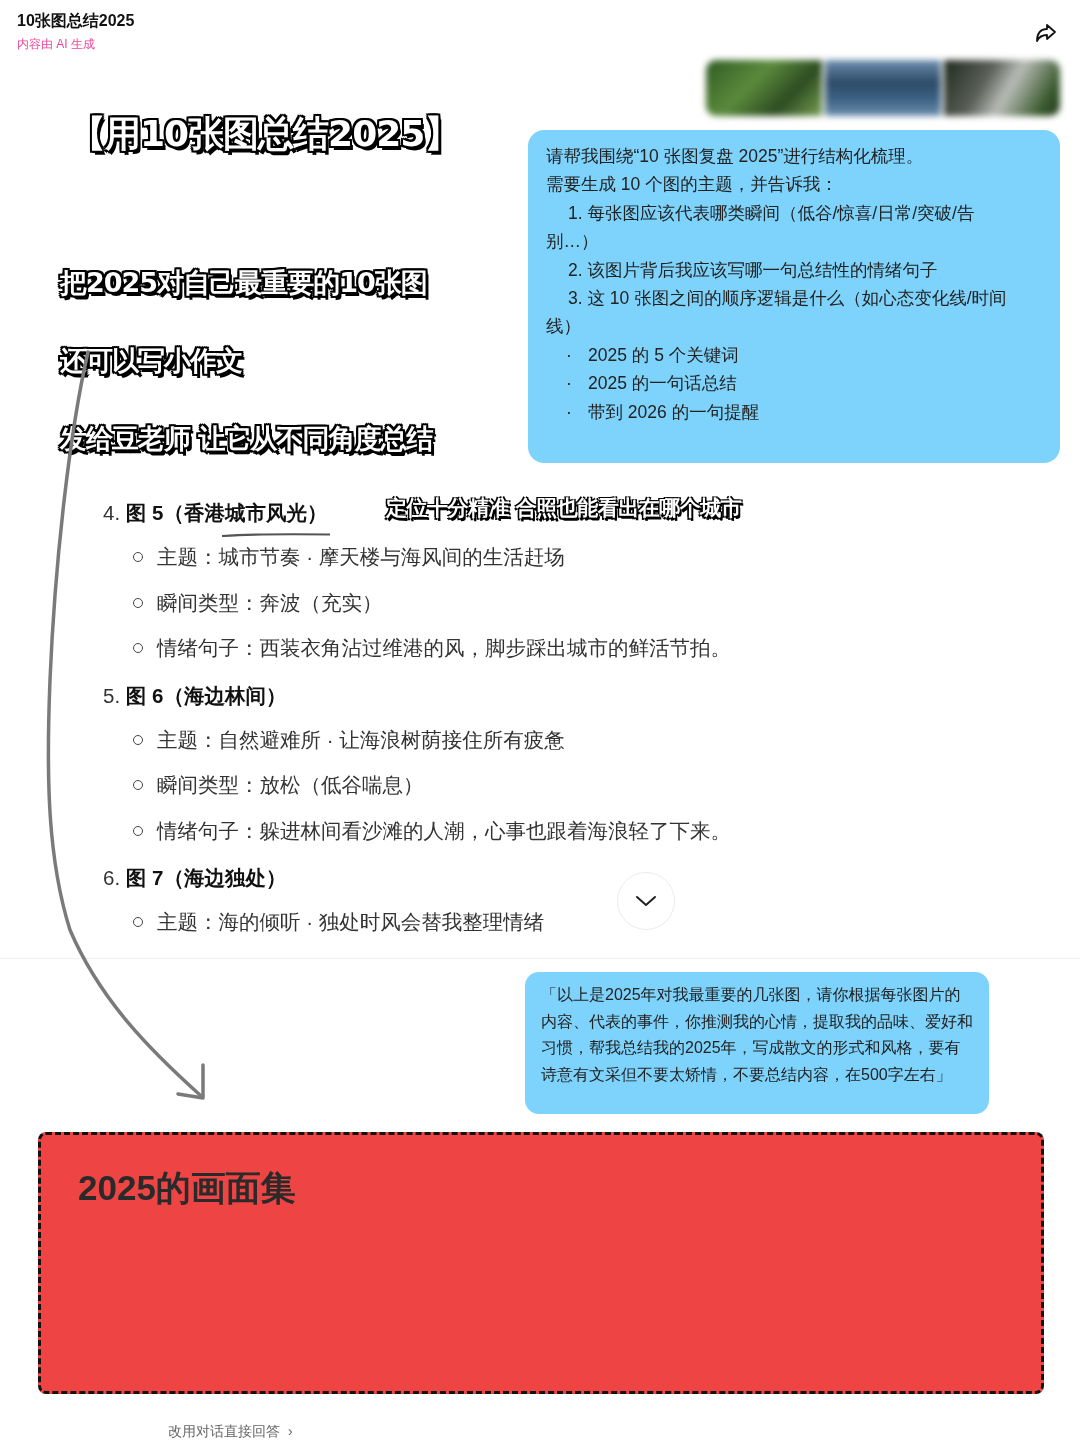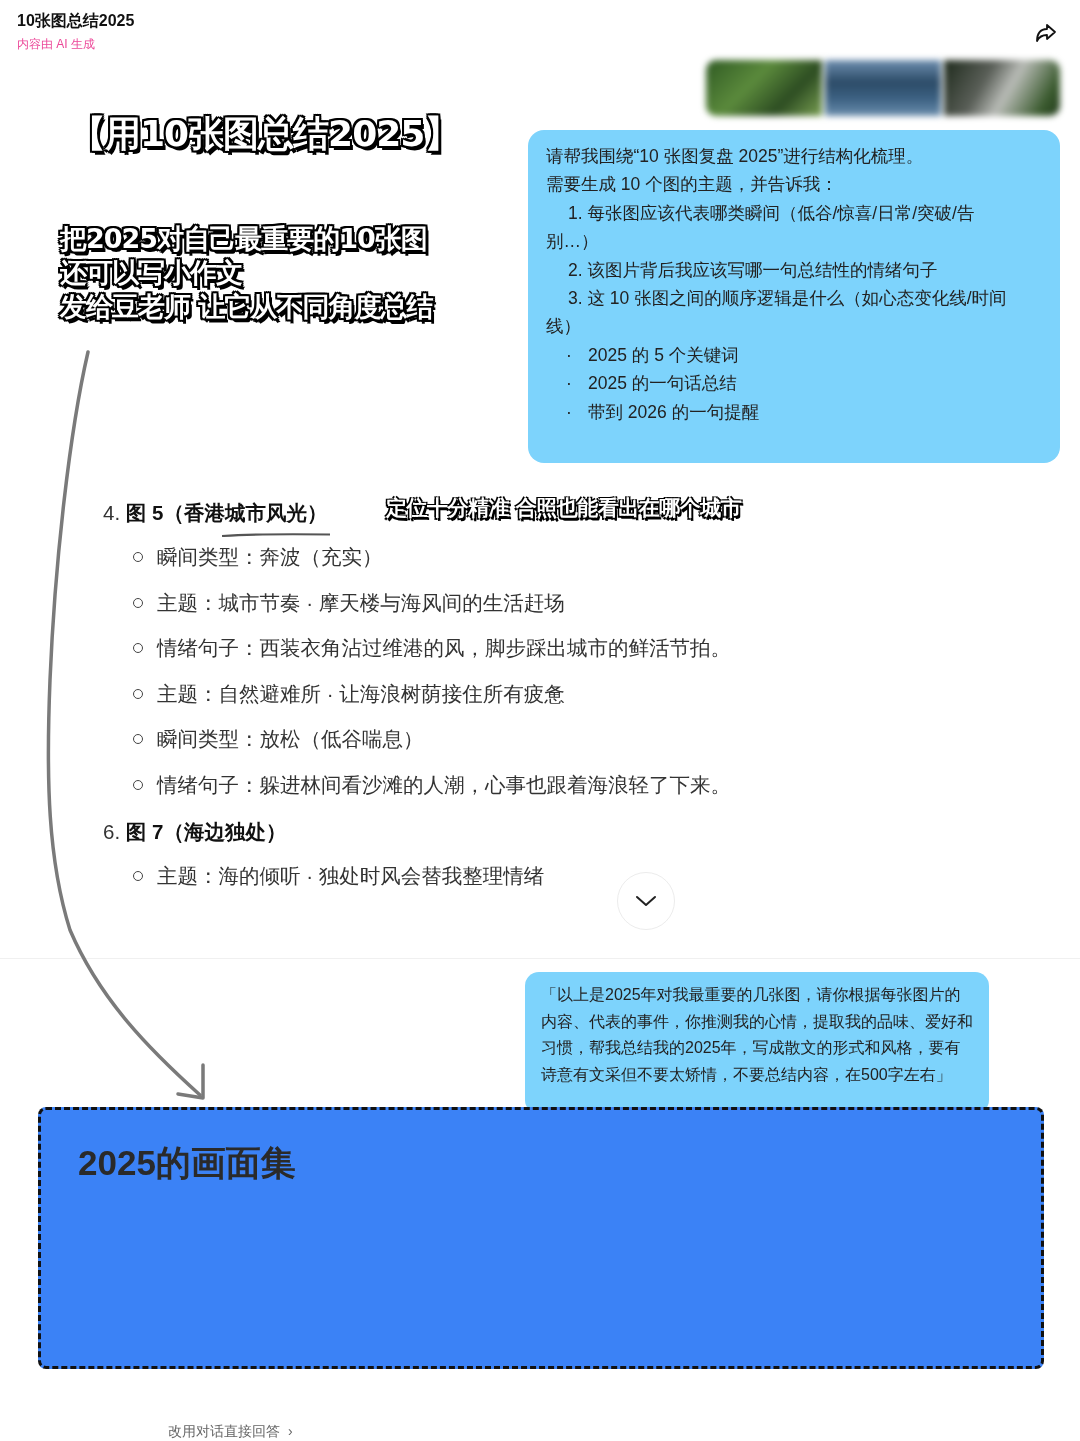--- a/index.html
+++ b/index.html
@@ -26,21 +26,21 @@
   .overlay-text {
     font-family: "DejaVu Sans", sans-serif; font-weight: bold; 
     color: #ffffff; letter-spacing: -1px;
     text-shadow:
       -2px -2px 0 #000, 2px -2px 0 #000, -2px 2px 0 #000, 2px 2px 0 #000,
       0 -2px 0 #000, 0 2px 0 #000, -2px 0 0 #000, 2px 0 0 #000,
       3px 4px 0 #000;
   }
   .overlay-title { left: 70px; top: 110px; font-size: 36px; }
   .overlay-desc { left: 60px; top: 222px; font-size: 27px; line-height: 34px; }
-  .overlay-desc div { white-space: nowrap; }
+  .overlay-desc div { white-space: nowrap; margin-top: 44px; }
   .overlay-note { left: 386px; top: 494px; font-size: 21px; letter-spacing: -0.5px;
     text-shadow: -1.5px -1.5px 0 #000, 1.5px -1.5px 0 #000, -1.5px 1.5px 0 #000, 1.5px 1.5px 0 #000, 2px 3px 0 #000; }
 
   
   .bubble { background: #7dd3fc; border-radius: 16px; color: #222; }
   .bubble-1 { left: 528px; top: 130px; width: 532px; height: 333px; padding: 12px 18px 0 18px; box-sizing: border-box; font-size: 17.5px; line-height: 28.4px; }
   .bubble-1 .ind { padding-left: 22px; }
   .bubble-1 .bul { padding-left: 20px; display: flex; }
   .bubble-1 .bul .dot { width: 22px; }
 
@@ -56,21 +56,21 @@
 
   
   .scroll-btn { left: 617px; top: 872px; width: 58px; height: 58px; border-radius: 50%; border: 1px solid #ececec; background: #fff; display:flex; align-items:center; justify-content:center; cursor: pointer; box-sizing: border-box; }
 
   .divider { left: 0; top: 958px; width: 1080px; height: 1px; background: #f0f0f0; }
 
   
   .bubble-2 { left: 525px; top: 972px; width: 464px; height: 142px; padding: 10px 16px 0 16px; box-sizing: border-box; font-size: 16px; line-height: 26.5px; border-radius: 14px; }
 
   
-  .essay { left: 38px; top: 1107px; width: 1006px; height: 262px; border: 3px dashed #111; border-radius: 8px; box-sizing: border-box; background: #3b82f6; }
+  .essay { left: 38px; top: 1132px; width: 1006px; height: 262px; border: 3px dashed #111; border-radius: 8px; box-sizing: border-box; background: #ef4444; }
   .essay-title { position: absolute; left: 37px; top: 30px; font-size: 35px; font-weight: bold; color: #2a2a2a; }
   .essay-body { position: absolute; left: 37px; top: 98px; width: 940px; font-size: 16.3px; line-height: 28px; color: #3a3a3a; letter-spacing: 0.3px; }
   .essay-body p { margin: 0 0 8px 0; }
 
   .footer-link { left: 168px; top: 1423px; font-size: 14px; color: #666; cursor: pointer; }
   .footer-link .chev { margin-left: 8px; }
 
   
   .arrow { left: 0; top: 0; width: 1080px; height: 1441px; pointer-events: none; }
 </style>
@@ -120,24 +120,28 @@
     </div>
 </div>
 
 <div class="abs overlay-text overlay-note">定位十分精准 合照也能看出在哪个城市</div>
 
 <div class="abs outline">
   <div class="ol-head">
     <span class="num">4.</span>
     <b>图 5</b><b>（香港城市风光）</b>
   </div>
+  <div class="ol-item"><span class="circ"></span><span class="txt">主题：城市节奏 · 摩天楼与海风间的生活赶场</span></div>
   <div class="ol-item"><span class="circ"></span><span class="txt">瞬间类型：奔波（充实）</span></div>
-  <div class="ol-item"><span class="circ"></span><span class="txt">主题：城市节奏 · 摩天楼与海风间的生活赶场</span></div>
   <div class="ol-item"><span class="circ"></span><span class="txt">情绪句子：西装衣角沾过维港的风，脚步踩出城市的鲜活节拍。</span></div>
 
+  <div class="ol-head">
+    <span class="num">5.</span>
+    <b>图 6</b><b>（海边林间）</b>
+  </div>
   <div class="ol-item"><span class="circ"></span><span class="txt">主题：自然避难所 · 让海浪树荫接住所有疲惫</span></div>
   <div class="ol-item"><span class="circ"></span><span class="txt">瞬间类型：放松（低谷喘息）</span></div>
   <div class="ol-item"><span class="circ"></span><span class="txt">情绪句子：躲进林间看沙滩的人潮，心事也跟着海浪轻了下来。</span></div>
 
   <div class="ol-head">
     <span class="num">6.</span>
     <b>图 7</b><b>（海边独处）</b>
   </div>
   <div class="ol-item"><span class="circ"></span><span class="txt">主题：海的倾听 · 独处时风会替我整理情绪</span></div>
 </div>

